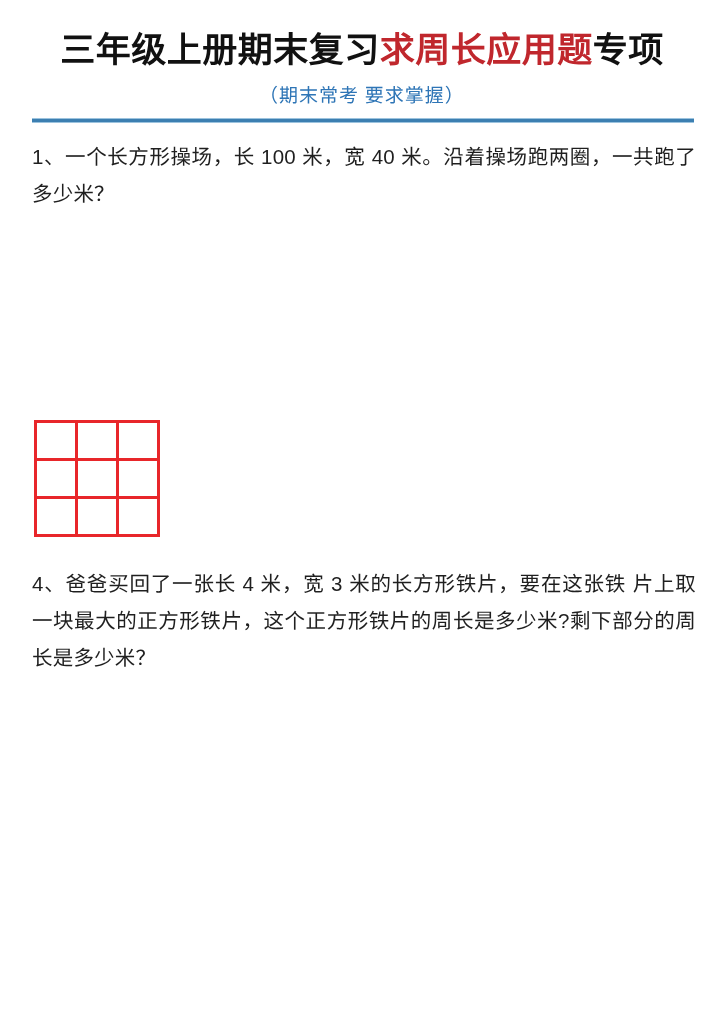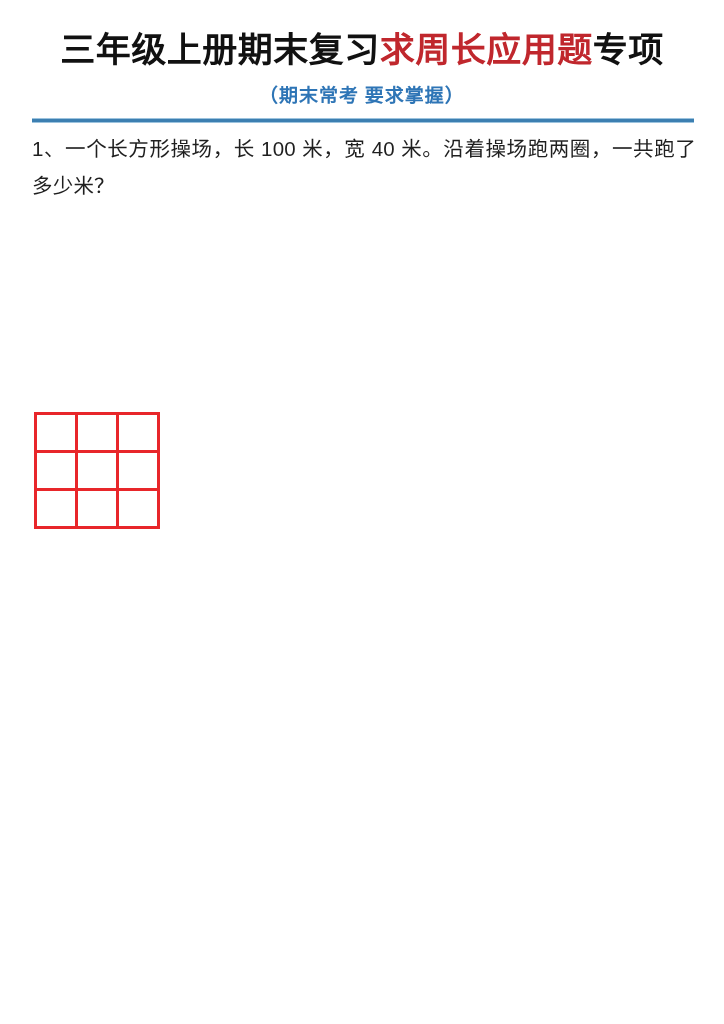--- a/index.html
+++ b/index.html
@@ -38,42 +38,42 @@
     letter-spacing: 0.5px;
     white-space: nowrap;
   }
   .doc-title .seg-black { color: #111111; }
   .doc-title .seg-red { color: #c0272d; }
 
   .doc-subtitle {
     margin-top: 7px;
     font-family: "Liberation Serif", "DejaVu Serif", serif;
     font-size: 19px;
-    font-weight: bold;
+    font-weight: normal;
     color: #2e75b6;
     letter-spacing: 1px;
   }
 
   
   .divider {
     position: absolute;
     left: 32px;
     top: 118px;
     width: 662px;
     height: 3px;
     background: #3c7fb1;
     border-top: 1px solid #9cc3de;
     border-bottom: 1px solid #9cc3de;
   }
 
   
   .body-area {
     position: absolute;
     left: 32px;
-    top: 130px;
+    top: 138px;
     width: 664px;
   }
 
   .question {
     font-size: 20.5px;
     line-height: 37px;
     color: #1f1f1f;
     letter-spacing: 0.2px;
     text-align: justify;
     text-justify: inter-ideograph;
@@ -142,15 +142,18 @@
         <div class="grid-cell"></div>
         <div class="grid-cell"></div>
         <div class="grid-cell"></div>
         <div class="grid-cell"></div>
         <div class="grid-cell"></div>
       </div>
     </div>
 
     <div class="q-gap-after-fig"></div>
 
+    <div class="question">
+      <span class="num">4、</span><span>爸爸买回了一张长 4 米，宽 3 米的长方形铁片，要在这张铁  片上取一块最大的正方形铁片，这个正方形铁片的周长是多少米?剩下部分的周长是多少米？</span>
+    </div>
 
   </div>
 </div>
 
 </body></html>

